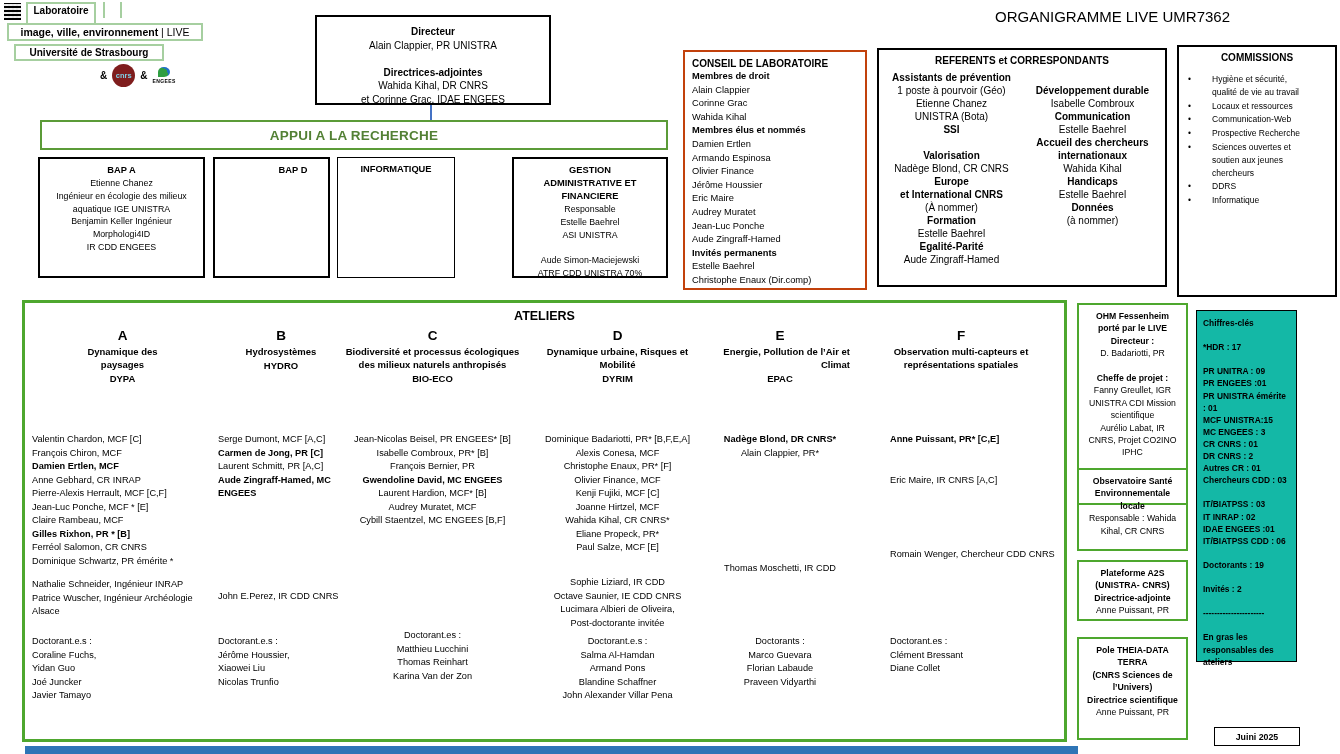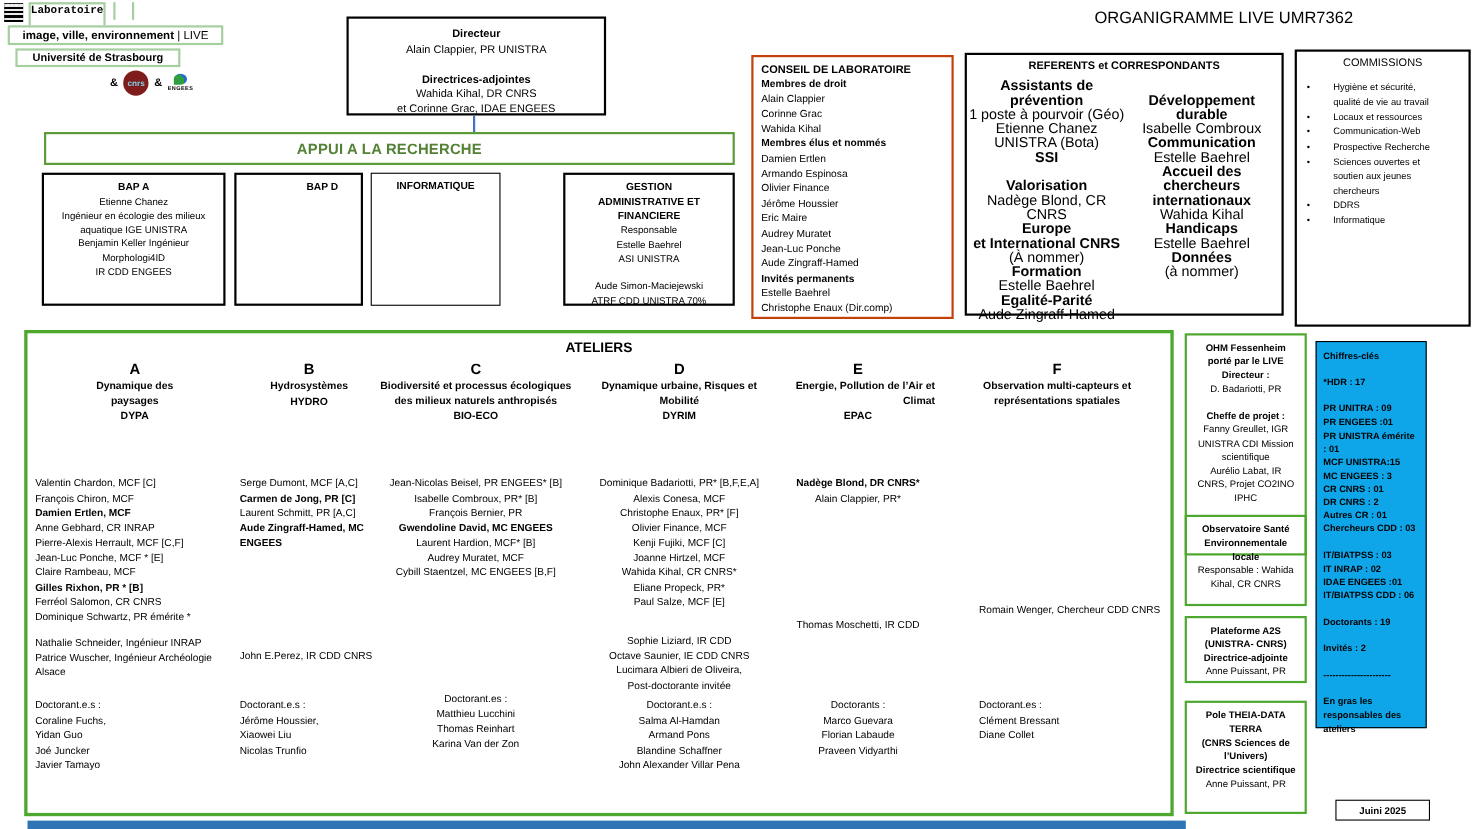--- a/index.html
+++ b/index.html
@@ -8,21 +8,21 @@
   .abs{position:absolute;box-sizing:border-box;}
   .line{min-height:13px;}
   .b{font-weight:bold;}
   
   .main-title{left:995px;top:8px;width:300px;font-size:15px;}
   
   .qr{left:4px;top:3px;width:17px;height:17px;
       background:repeating-linear-gradient(0deg,#000 0 2px,rgba(255,255,255,.9) 2px 4px),
                  repeating-linear-gradient(90deg,#000 0 2px,#555 2px 4px);}
   .lg-box{border:2px solid #a6cfa0;background:#fff;font-weight:bold;}
-  .lg1{left:26px;top:2px;width:70px;height:26px;font-size:10px;line-height:14px;text-align:center;font-family:Liberation Mono, monospace;}
+  .lg1{left:26px;top:2px;width:70px;height:26px;font-size:10px;line-height:14px;text-align:center;}
   .lgline{background:#a6cfa0;width:2px;height:16px;top:2px;}
   .lv1{left:103px}.lv2{left:120px}
   .lg2{left:7px;top:23px;width:196px;height:18px;font-size:10.5px;line-height:14px;text-align:center;white-space:nowrap;}
   .lg2 .sfx{font-weight:normal;}
   .lg3{left:14px;top:44px;width:150px;height:17px;font-size:10px;line-height:13px;text-align:center;}
   .lg4{left:100px;top:62px;width:120px;height:26px;display:flex;align-items:center;gap:5px;font-size:10px;font-weight:bold;}
   .cnrs-circle{display:inline-flex;align-items:center;justify-content:center;width:23px;height:23px;border-radius:50%;
                background:#7f1d1d;color:#7fd2e8;font-size:7.5px;font-weight:bold;}
   .engees{display:inline-flex;flex-direction:column;align-items:center;gap:1px;}
   .engees-glyph{width:12px;height:10px;border-radius:50% 50% 50% 0;
@@ -34,24 +34,24 @@
   .vconn{left:430px;top:105px;width:2px;height:16px;background:#4472c4;}
   
   .conseil{left:683px;top:50px;width:184px;height:240px;border:2px solid #c2410c;padding:5px 7px;}
   .conseil .title{font-size:10px;font-weight:bold;line-height:13px;}
   .conseil .line{font-size:9.3px;line-height:13.6px;min-height:13.6px;}
   
   .referents{left:877px;top:48px;width:290px;height:239px;border:2px solid #000;padding:4px 2px;text-align:center;}
   .referents .title{font-size:10px;font-weight:bold;line-height:14px;}
   .refcols{display:flex;}
   .refcol{width:50%;margin-top:3px;}
-  .refcol .line{font-size:13px;line-height:13px;min-height:13px;}
+  .refcol .line{font-size:10px;line-height:13px;min-height:13px;}
   
   .commissions{left:1177px;top:45px;width:160px;height:252px;border:2px solid #000;padding:5px 4px;}
-  .commissions .title{font-size:10px;font-weight:normal;text-align:center;margin-bottom:10px;}
+  .commissions .title{font-size:10px;font-weight:bold;text-align:center;margin-bottom:10px;}
   .citem{display:flex;font-size:8.5px;line-height:12.8px;margin-bottom:1px;}
   .citem .dot{width:24px;flex:none;padding-left:5px;}
   .citem .ctext{width:96px;}
   
   .appui-band{left:40px;top:120px;width:628px;height:30px;border:2px solid #5b9b38;
               display:flex;align-items:center;justify-content:center;}
   .appui-band .atitle{color:#538135;font-weight:bold;font-size:13.5px;letter-spacing:.2px;}
   .bapbox{border:2px solid #000;top:157px;height:121px;padding-top:5px;text-align:center;}
   .bapbox .btitle{font-size:9.3px;font-weight:bold;line-height:13px;}
   .bapbox .line{font-size:8.8px;line-height:12.8px;min-height:12.8px;}
@@ -99,21 +99,21 @@
   .col-f .staff{top:245px;padding-right:30px;}
   
   .gbox{border:2px solid #4ea72e;left:1077px;width:111px;padding-top:5px;text-align:center;}
   .gbox .line{font-size:8.7px;line-height:12.4px;min-height:12.4px;}
   .ohm{top:303px;height:202px;}
   .obs{top:468px;height:83px;}
   .plat{top:560px;height:61px;}
   .pole{top:637px;height:103px;}
   
   .chiffres{left:1196px;top:310px;width:101px;height:352px;border:1.5px solid #000;
-            background:#0ea5e9;padding:6px 6px;}
+            background:#14b8a6;padding:6px 6px;}
   .chiffres .line{font-size:8.4px;line-height:12.1px;min-height:12.1px;font-weight:bold;}
   
   .datebox{left:1214px;top:727px;width:86px;height:19px;border:1.5px solid #000;
            display:flex;align-items:center;justify-content:center;font-size:8.8px;font-weight:bold;}
   .bottombar{left:25px;top:746px;width:1053px;height:8px;background:#2e75b6;}
 </style>
 </head>
 <body>
 
 <div class="abs main-title">ORGANIGRAMME LIVE UMR7362</div>
@@ -409,20 +409,26 @@
         <div class="line">Praveen Vidyarthi</div>
       </div>
   </div>
 
   <div class="atel-col col-f">
     <div class="colhead">
       <div class="letter">F</div>
       <div class="name">Observation multi-capteurs et représentations spatiales</div>
       <div class="acro"></div>
     </div>
+    <div class="members">
+        <div class="line b">Anne Puissant, PR* [C,E]</div>
+        <div class="line"></div>
+        <div class="line"></div>
+        <div class="line">Eric Maire, IR CNRS [A,C]</div>
+      </div>
     <div class="staff">
         <div class="line">Romain Wenger, Chercheur CDD CNRS</div>
       </div>
     <div class="docs">
         <div class="line">Doctorant.es :</div>
         <div class="line">Clément Bressant</div>
         <div class="line">Diane Collet</div>
       </div>
   </div>
 </div>

